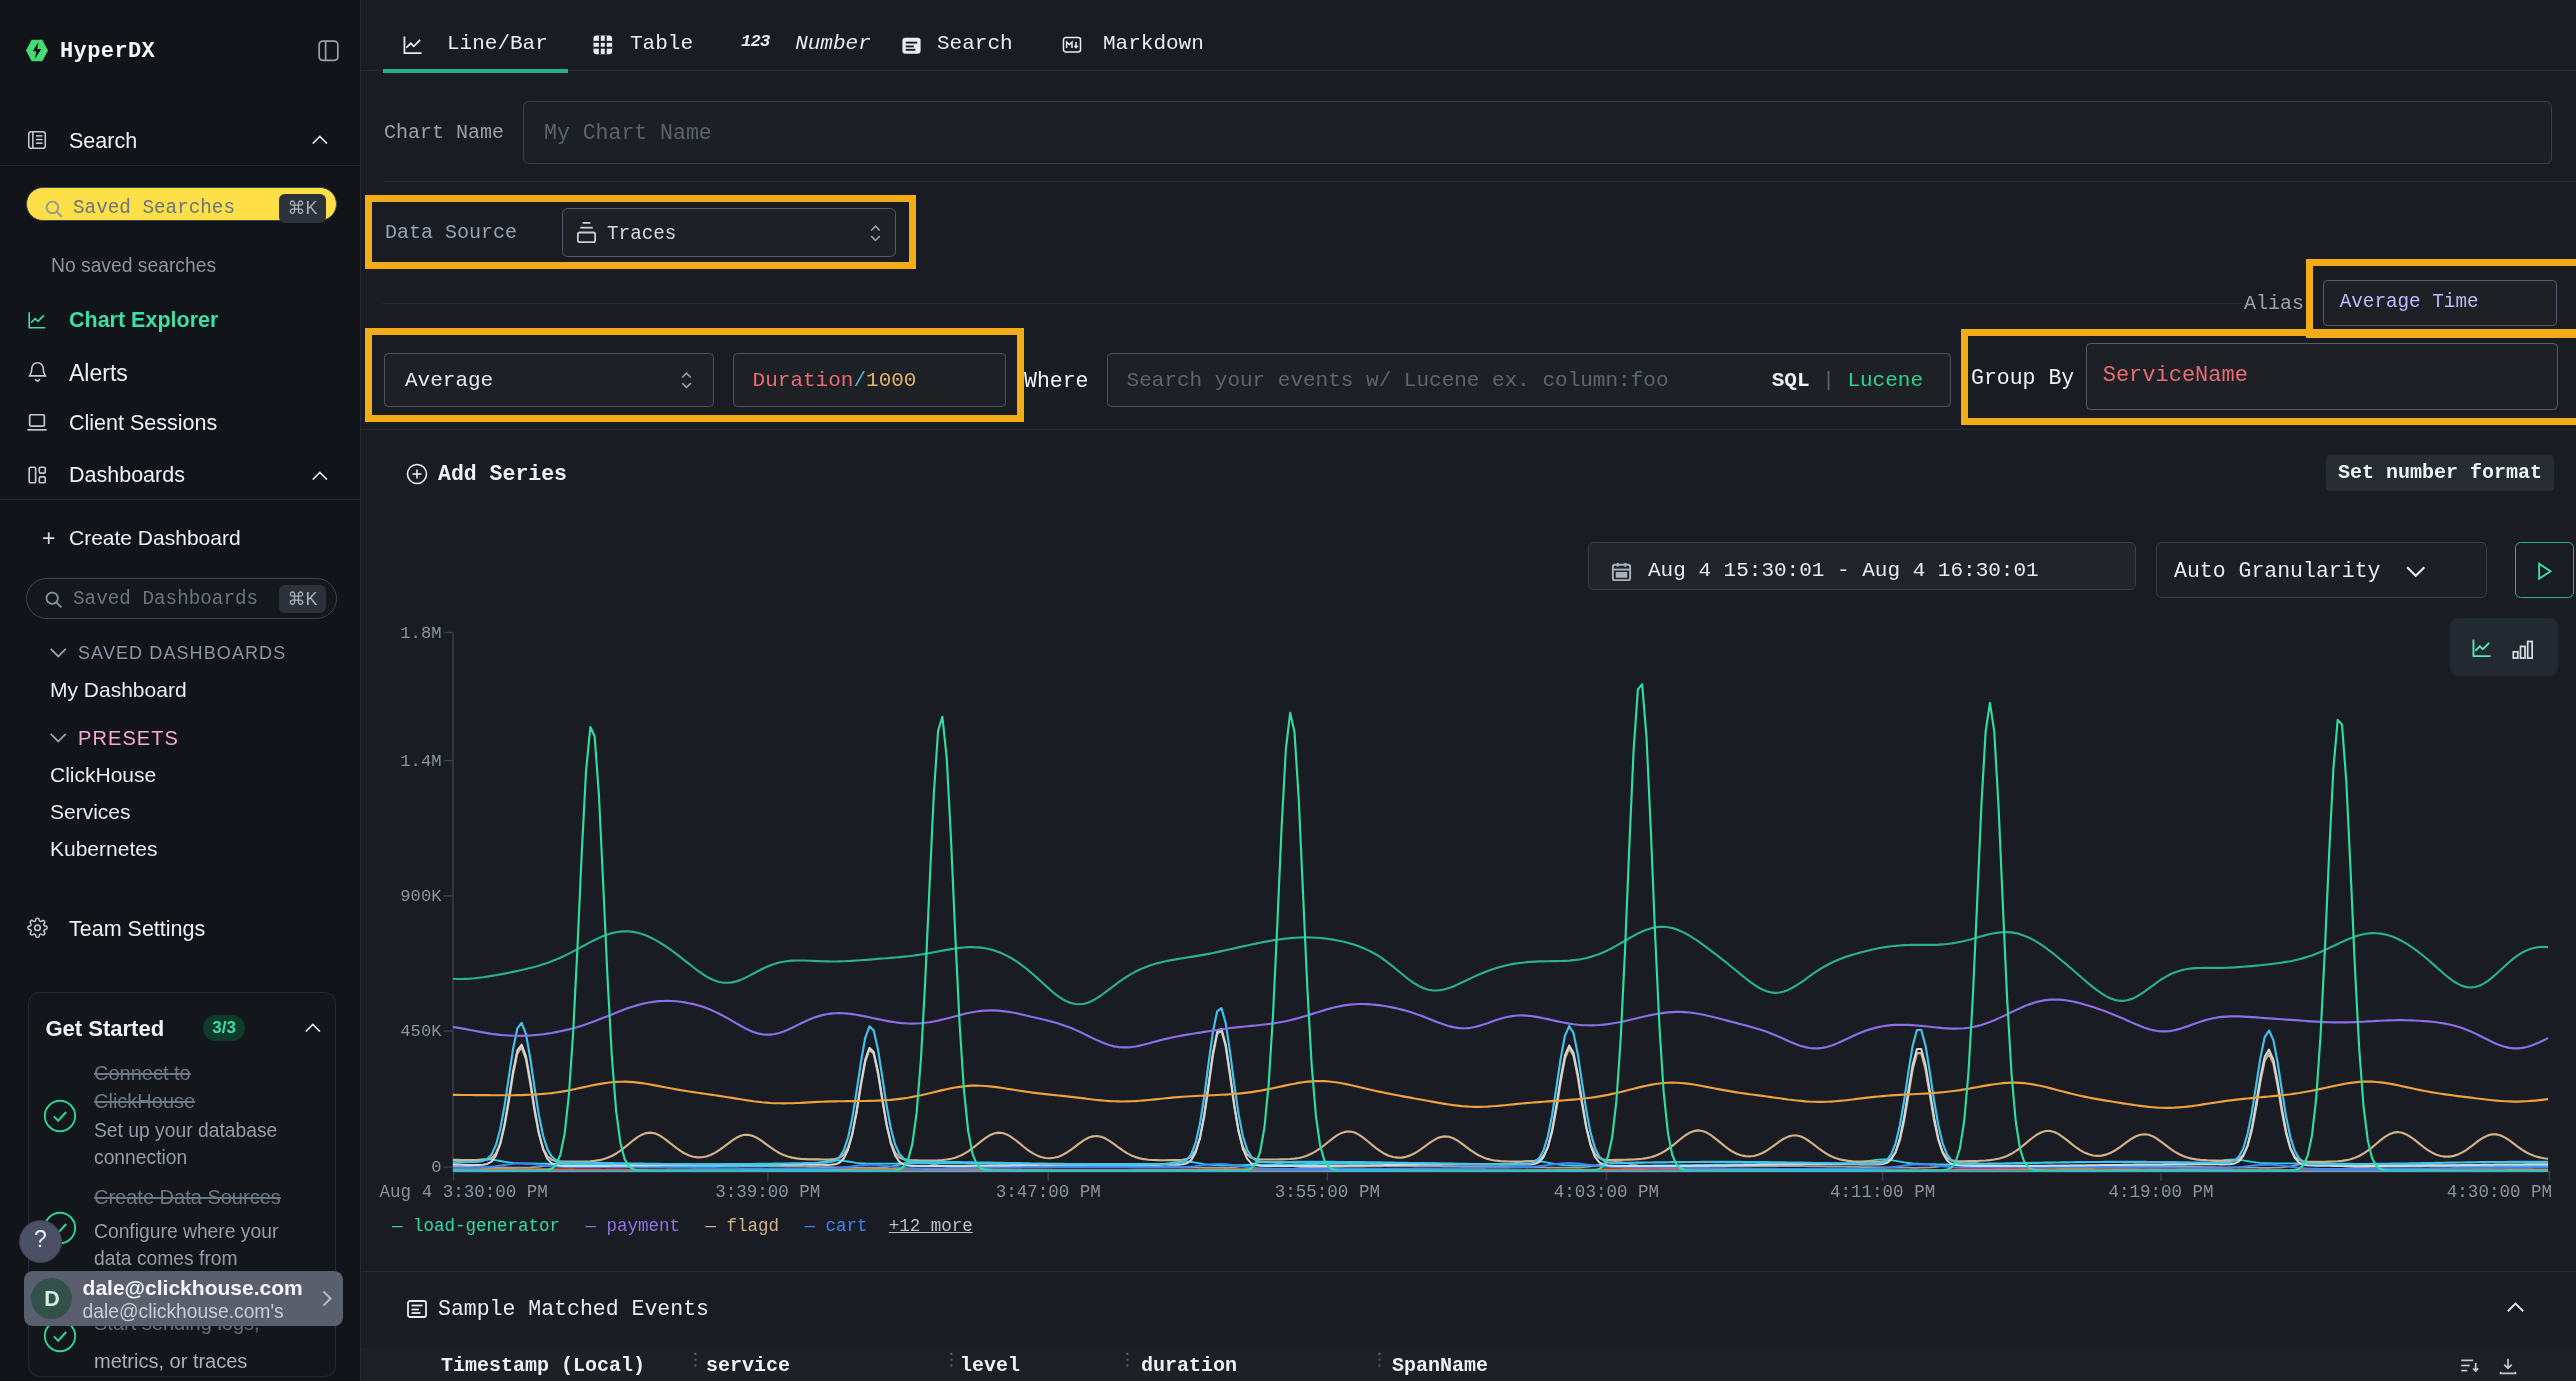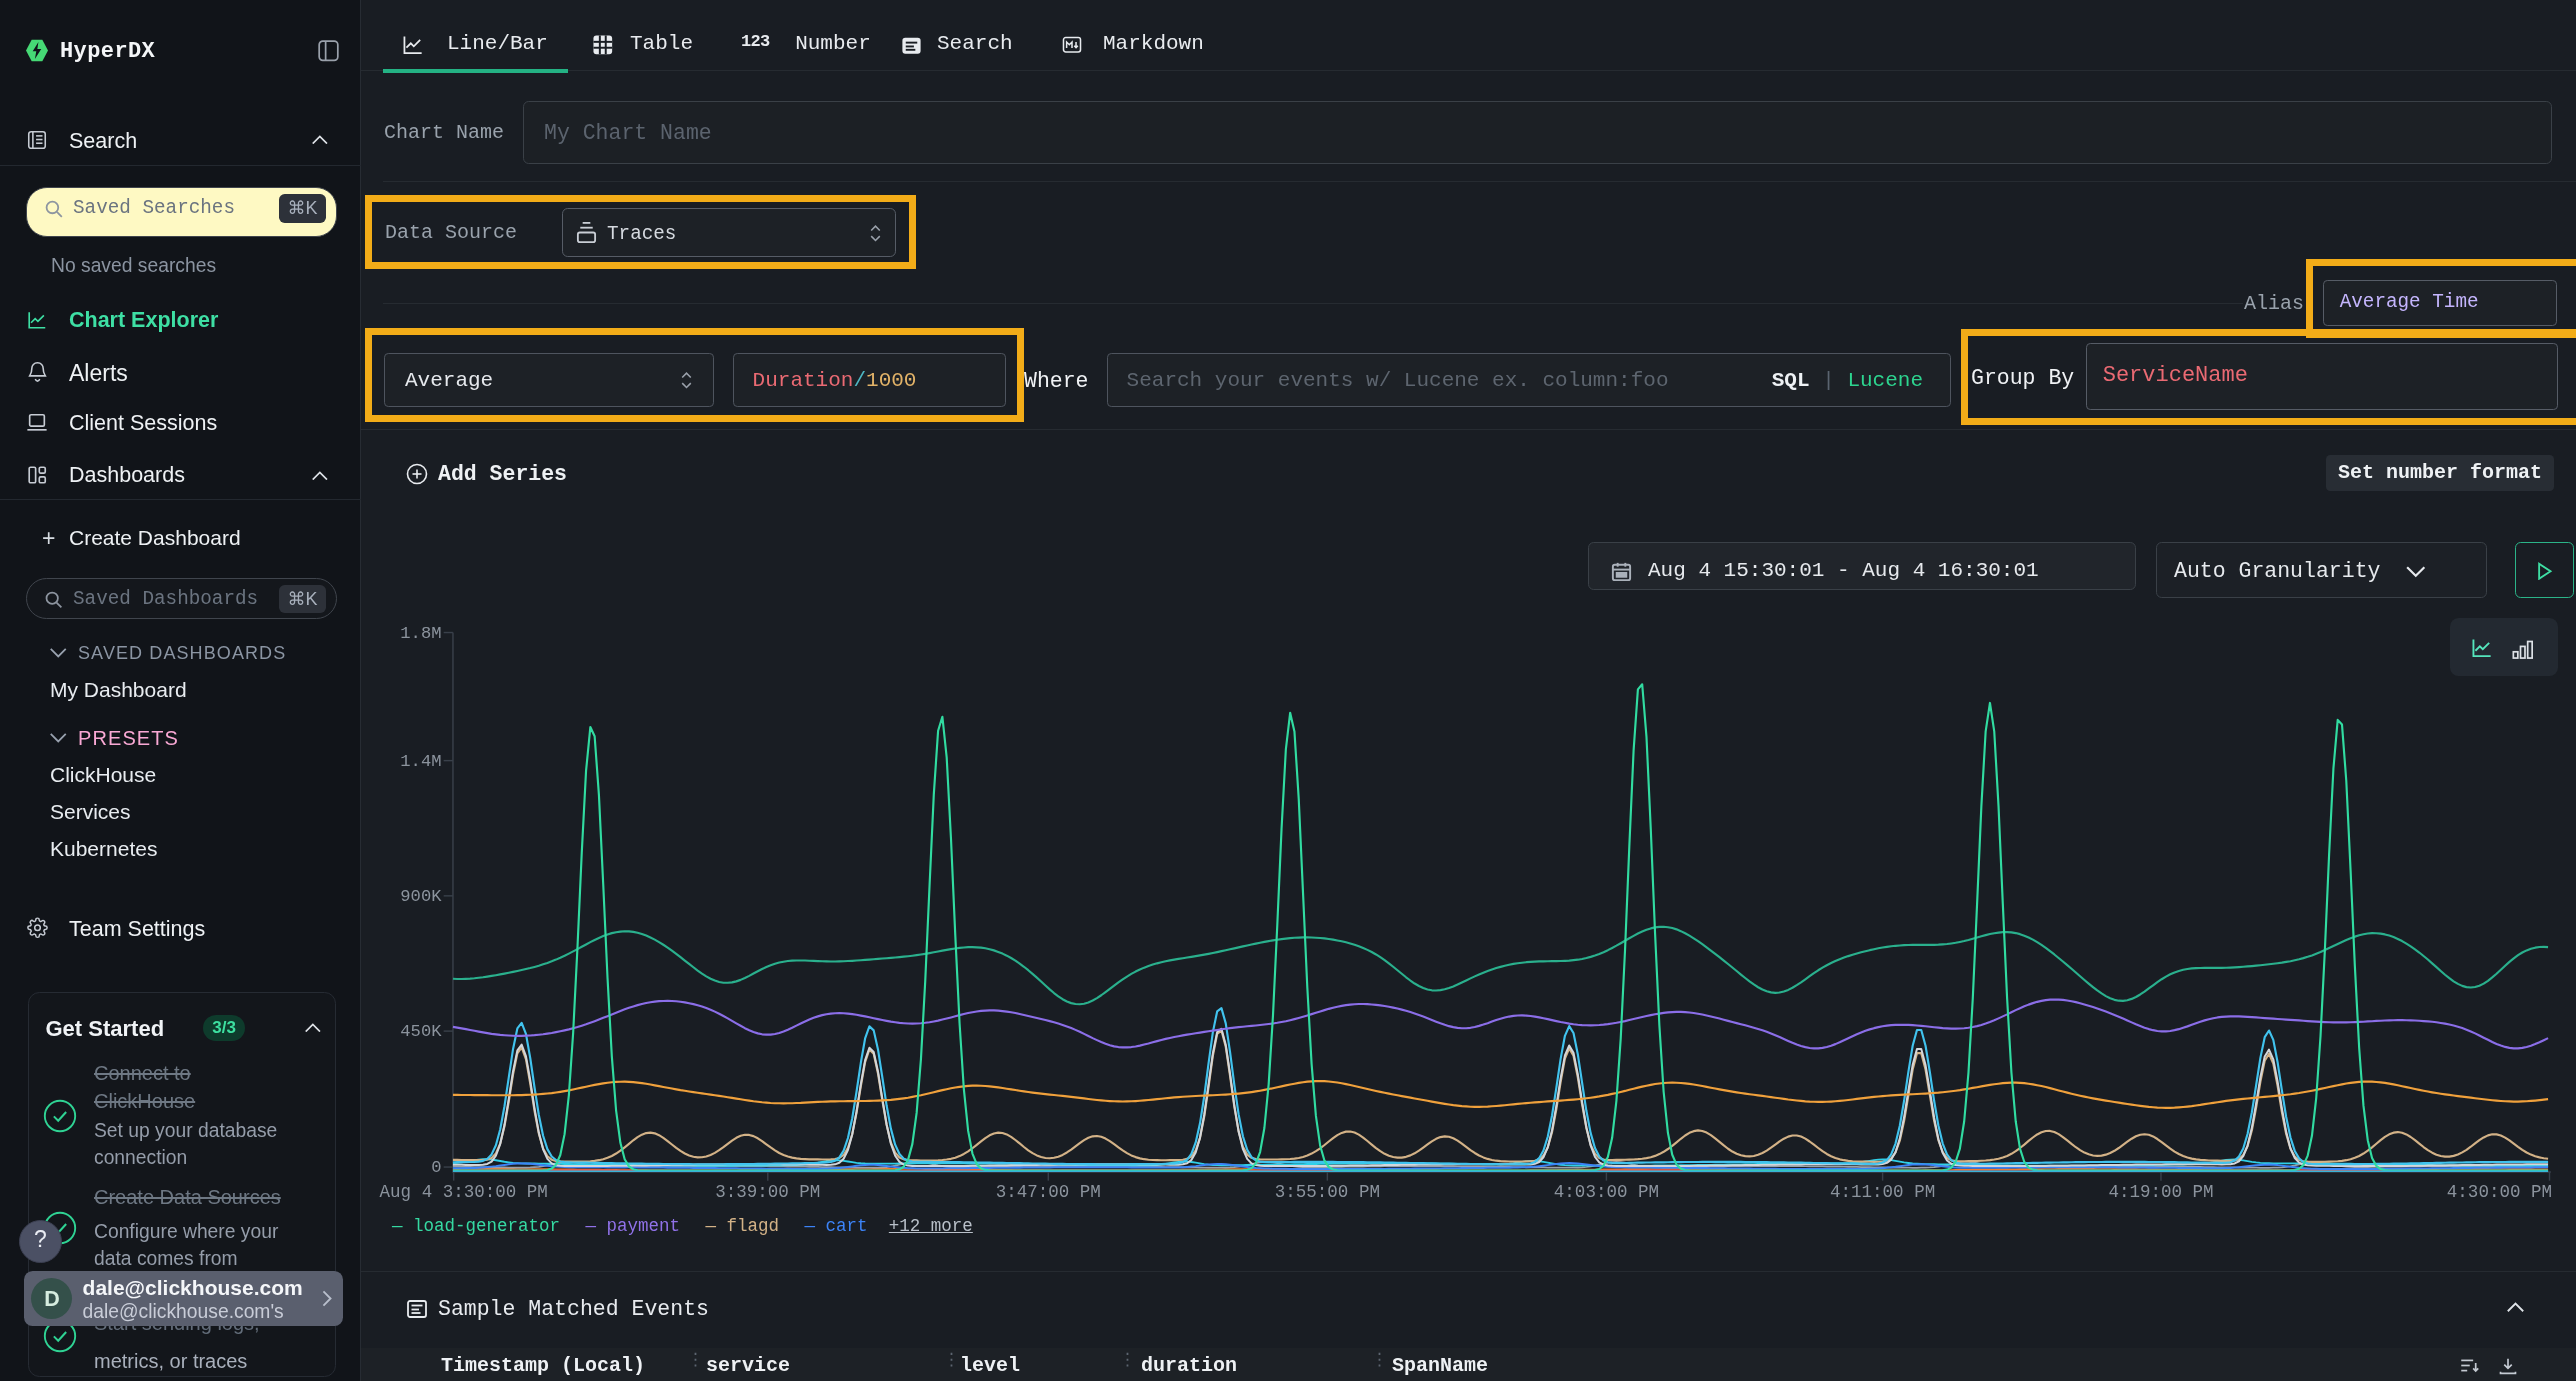--- a/index.html
+++ b/index.html
@@ -31,21 +31,21 @@
     <line x1="11" y1="11.5" x2="18" y2="11.5"></line>
     <line x1="11" y1="15.5" x2="18" y2="15.5"></line>
   </svg>
   <div class="abs" style="left:69px;top:129px;font-size:21.5px;color:#eef1f4;">Search</div>
   <svg class="abs" style="left:312px;top:135px;" width="15.7" height="9.3" viewBox="0 0 22 13" fill="none" stroke="#dfe3e8" stroke-width="2.4">
       <path d="M1 12 L11 2 L21 12"></path>
     </svg>
 
   <div class="abs" style="left:0;top:165px;width:361px;height:1.4px;background:#23282f;"></div>
 
-  <div class="abs" style="left:26px;top:187px;width:311px;height:50px;border:1.4px solid #40454d;border-radius:21px;background:#fef9c3;">
+  <div class="abs" style="left:26px;top:187px;width:311px;height:34px;border:1.4px solid #40454d;border-radius:21px;background:#fde047;">
     <svg class="abs" style="left:15.7px;top:10px;" width="21.5" height="21.5" viewBox="0 0 24 24" fill="none" stroke="#8d95a0" stroke-width="2">
         <circle cx="10.5" cy="10.5" r="6.5"></circle>
         <line x1="15.5" y1="15.5" x2="21" y2="21"></line>
       </svg>
     <div class="abs mono" style="left:46px;top:9.3px;font-size:19.3px;color:#6b7480;">Saved Searches</div>
     <div class="abs" style="right:10px;top:6.4px;height:29px;padding:0 8.6px;background:#2d3139;border-radius:5.7px;color:#a8b0bc;font-size:18px;line-height:29px;">⌘K</div>
   </div>
 
   <div class="abs" style="left:51px;top:255px;font-size:19.3px;color:#8b94a1;">No saved searches</div>
 
@@ -168,21 +168,21 @@
       <rect x="2.5" y="2.5" width="19" height="19" rx="3" fill="#e8ebef"></rect>
       <g stroke="#191d23" stroke-width="2">
         <line x1="2.5" y1="9" x2="21.5" y2="9"></line>
         <line x1="2.5" y1="15" x2="21.5" y2="15"></line>
         <line x1="9" y1="2.5" x2="9" y2="21.5"></line>
         <line x1="15" y1="2.5" x2="15" y2="21.5"></line>
       </g>
     </svg>
   <span style="margin-left:39px;">Table</span>
 </div>
-<div class="abs mono" style="left:741px;top:31.5px;font-size:21px;color:#e8ebef;">
+<div class="abs mono" style="left:741px;top:31.5px;font-size:21px;color:#e8ebef;font-style:italic;">
   <span style="font-size:17px;font-weight:700;letter-spacing:-0.7px;position:relative;top:-2.1px;">123</span>
   <span style="margin-left:13px;">Number</span>
 </div>
 <div class="abs mono" style="left:900px;top:31.5px;font-size:21px;color:#e8ebef;">
   <svg style="position:absolute;left:0px;top:2.1px;" width="23" height="23" viewBox="0 0 24 24">
       <rect x="2.5" y="4" width="19" height="16.5" rx="3" fill="#e8ebef"></rect>
       <g stroke="#191d23" stroke-width="2">
         <line x1="6" y1="9" x2="18" y2="9"></line>
         <line x1="6" y1="13" x2="14.5" y2="13"></line>
         <line x1="6" y1="16.5" x2="16" y2="16.5"></line>

